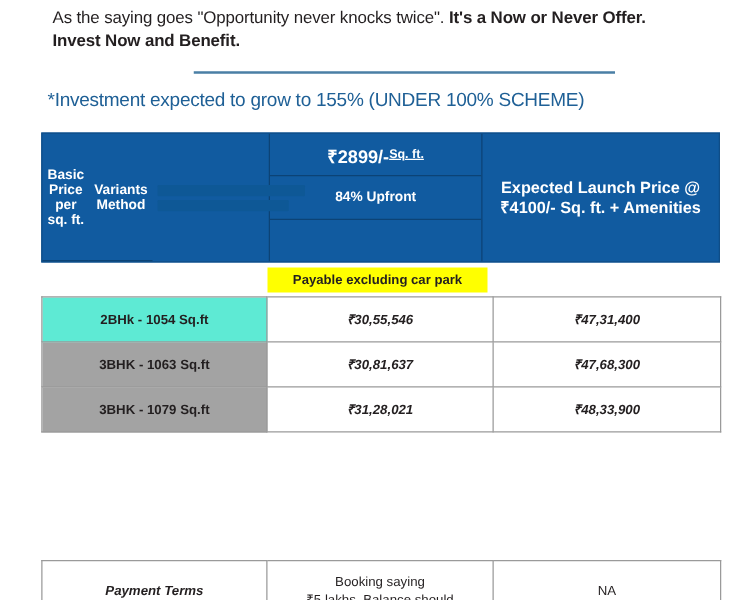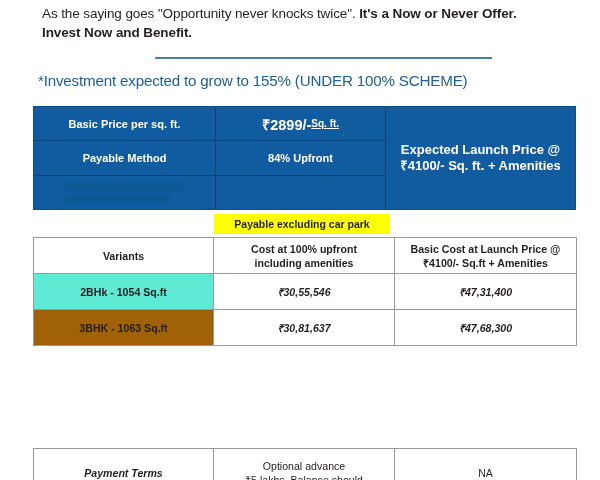--- a/index.html
+++ b/index.html
@@ -60,21 +60,21 @@
     top: 106px;
     width: 543px;
     height: 104px;
     background: #115ba0;
     border: 1.5px solid #0f4d87;
     display: flex;
   }
   .bt-left {
     width: 182px;
     display: flex;
-    flex-direction: column;
+    flex-direction: row;
     border-right: 1.5px solid #0c4376;
   }
   .bt-mid {
     width: 170px;
     display: flex;
     flex-direction: column;
     border-right: 1.5px solid #0c4376;
   }
   .bt-right {
     flex: 1;
@@ -153,21 +153,21 @@
     color: #231f20;
     line-height: 14px;
     padding: 3px 5px;
   }
   .maintable .col-variant { width: 180px; }
   .maintable .col-cost    { width: 181px; }
   .maintable .col-launch  { width: 182px; }
   .maintable tr { height: 36px; }
   .maintable .hdr td { font-weight: bold; font-size: 10.6px; }
   .cell-yellow { background: #5eead4; font-weight: bold; }
-  .cell-pink   { background: #a16207; font-weight: bold; }
+  .cell-pink   { background: #a3a3a3; font-weight: bold; }
   .cell-bold   { font-weight: bold; font-style: italic; }
 
   
   .bottomtable {
     position: absolute;
     left: 33px;
     top: 448px;
     width: 543px;
     border: 1.2px solid #808080;
     border-collapse: collapse;
@@ -196,21 +196,21 @@
     <span>As the saying goes "Opportunity never knocks twice". </span><span class="bold">It's a Now or Never Offer. Invest Now and Benefit.</span>
   </div>
 
   <div class="rule"></div>
 
   <div class="headline">*Investment expected to grow to 155% (UNDER 100% SCHEME)</div>
 
   <div class="bluetable">
     <div class="bt-left">
       <div class="bt-cell">Basic Price per sq. ft.</div>
-      <div class="bt-cell">Payable Method</div>
+      <div class="bt-cell">Variants Method</div>
       <div class="bt-cell">
         <div class="redact-wrap">
           <div class="redact w1"></div>
           <div class="redact w2"></div>
         </div>
       </div>
     </div>
     <div class="bt-mid">
       <div class="bt-cell price">
         <span>₹2899/-</span>
@@ -224,55 +224,49 @@
 
   <div class="payable">Payable excluding car park</div>
 
   <table class="maintable">
     <colgroup>
       <col class="col-variant">
         <col class="col-cost">
         <col class="col-launch">
     </colgroup>
     <tbody>
-      <tr class="hdr">
-        <td>Variants</td>
-        <td>
-          <span>Cost at 100% upfront</span><br>
-          <span>including amenities</span>
-        </td>
-        <td>
-          <span>Basic Cost at Launch Price @</span><br>
-          <span>₹4100/- Sq.ft + Amenities</span>
-        </td>
-      </tr>
       <tr>
         <td class="cell-yellow">2BHk - 1054 Sq.ft</td>
         <td class="cell-bold">₹30,55,546</td>
         <td class="cell-bold">₹47,31,400</td>
       </tr>
       <tr>
         <td class="cell-pink">3BHK - 1063 Sq.ft</td>
         <td class="cell-bold">₹30,81,637</td>
         <td class="cell-bold">₹47,68,300</td>
+      </tr>
+      <tr>
+        <td class="cell-pink">3BHK - 1079 Sq.ft</td>
+        <td class="cell-bold">₹31,28,021</td>
+        <td class="cell-bold">₹48,33,900</td>
       </tr>
     </tbody>
   </table>
 
   <table class="bottomtable">
     <colgroup>
       <col class="col-variant">
         <col class="col-cost">
         <col class="col-launch">
     </colgroup>
     <tbody>
       <tr>
         <td class="cell-bold">Payment Terms</td>
         <td>
-          <span>Optional advance</span><br>
+          <span>Booking saying</span><br>
           <span>₹5 lakhs, Balance should</span>
         </td>
         <td>NA</td>
       </tr>
     </tbody>
   </table>
 
 </div>
 
 </body></html>

